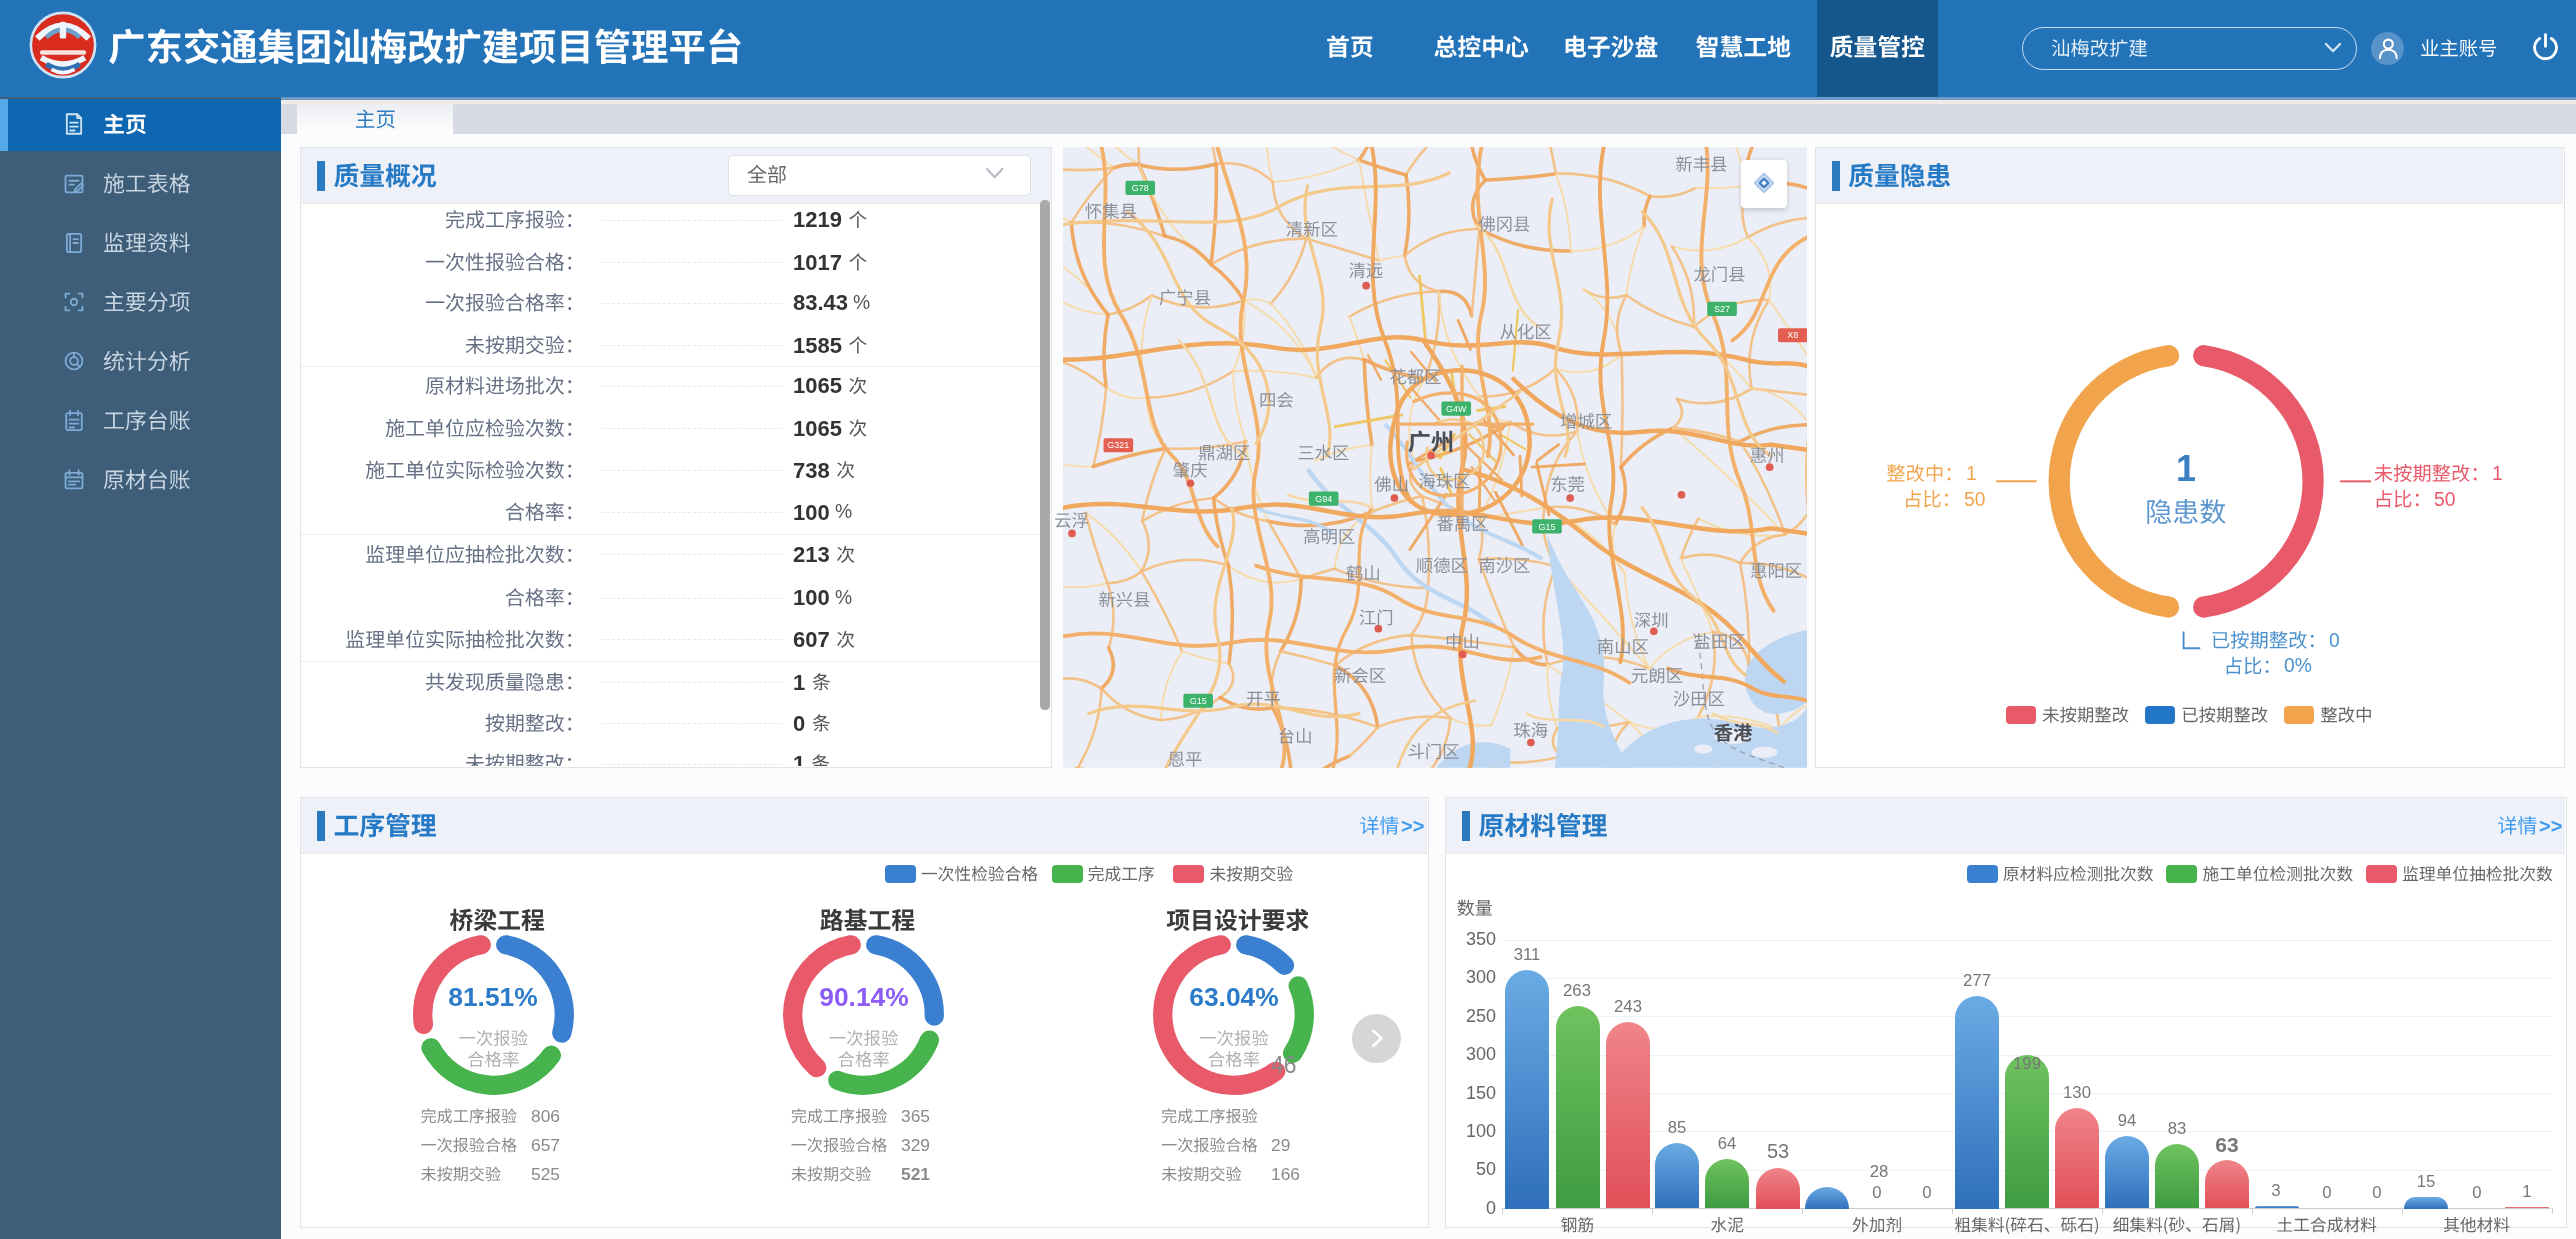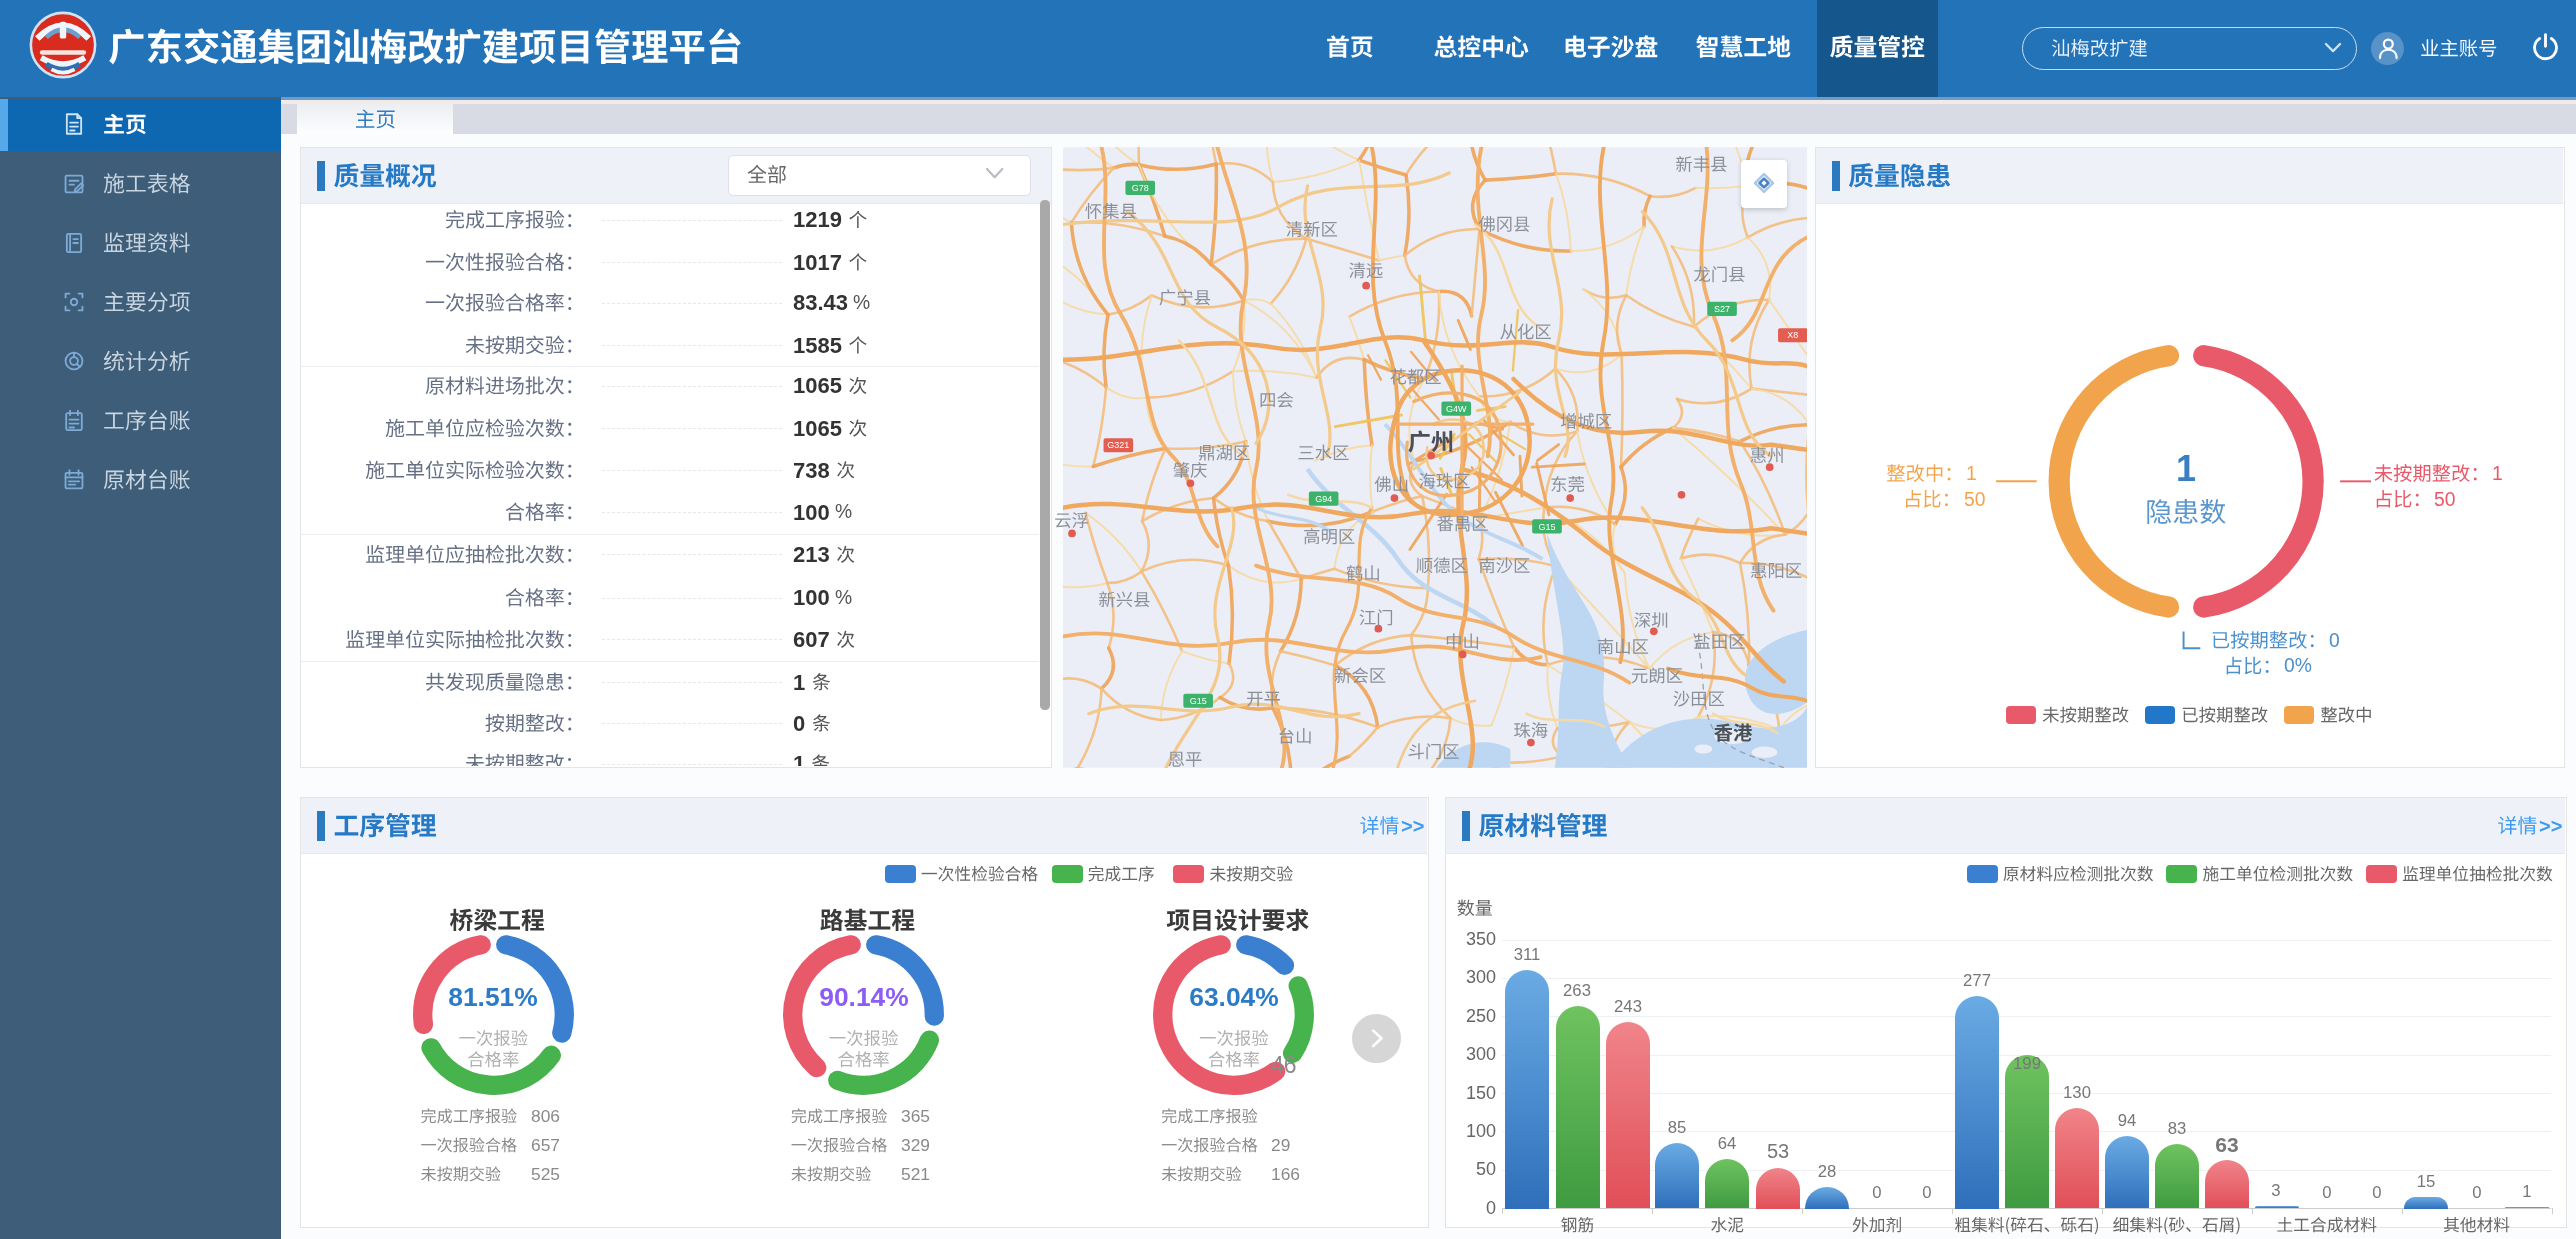--- a/index.html
+++ b/index.html
@@ -513,21 +513,21 @@
     <div style="position:absolute;left:531px;top:1132px;font-size:17.4px;line-height:26px;color:#8a8a8a;font-weight:400;white-space:nowrap;">657</div>
     <div style="position:absolute;left:531px;top:1161px;font-size:17.4px;line-height:26px;color:#8a8a8a;font-weight:400;white-space:nowrap;">525</div>
     <svg class="abs" style="left:767px;top:918px" width="193" height="193" viewBox="0 0 300 300">
       <path d="M169.1 41.7A110 110 0 0 1 260.0 152.4" fill="none" stroke="#3a7fd0" stroke-width="30" stroke-linecap="round"></path>
       <path d="M252.5 189.8A110 110 0 0 1 109.9 252.4" fill="none" stroke="#47b34c" stroke-width="30" stroke-linecap="round"></path>
       <path d="M77.3 232.6A110 110 0 0 1 130.9 41.7" fill="none" stroke="#e8596a" stroke-width="30" stroke-linecap="round"></path>
     </svg>
     <div style="position:absolute;left:864px;top:977px;font-size:26.4px;line-height:40px;color:#8b5cf6;font-weight:700;transform:translateX(-50%);white-space:nowrap;">90.14%</div>
     <div style="position:absolute;left:901px;top:1103px;font-size:17.4px;line-height:26px;color:#8a8a8a;font-weight:400;white-space:nowrap;">365</div>
     <div style="position:absolute;left:901px;top:1132px;font-size:17.4px;line-height:26px;color:#8a8a8a;font-weight:400;white-space:nowrap;">329</div>
-    <div style="position:absolute;left:901px;top:1161px;font-size:17.4px;line-height:26px;color:#8a8a8a;font-weight:400;white-space:nowrap;">521</div>
+    <div style="position:absolute;left:901px;top:1161px;font-size:17.4px;line-height:26px;color:#8a8a8a;font-weight:700;white-space:nowrap;">521</div>
     <svg class="abs" style="left:1137px;top:918px" width="193" height="193" viewBox="0 0 300 300">
       <path d="M169.1 41.7A110 110 0 0 1 229.3 73.7" fill="none" stroke="#3a7fd0" stroke-width="30" stroke-linecap="round"></path>
       <path d="M250.6 105.4A110 110 0 0 1 241.9 210.5" fill="none" stroke="#47b34c" stroke-width="30" stroke-linecap="round"></path>
       <path d="M215.6 238.3A110 110 0 1 1 130.9 41.7" fill="none" stroke="#e8596a" stroke-width="30" stroke-linecap="round"></path>
     </svg>
     <div style="position:absolute;left:1234px;top:977px;font-size:26.4px;line-height:40px;color:#2b7bc8;font-weight:700;transform:translateX(-50%);white-space:nowrap;">63.04%</div>
     <div style="position:absolute;left:1271px;top:1052px;font-size:23px;line-height:26px;color:#8a8a8a;font-weight:400;white-space:nowrap;">46</div>
     <div style="position:absolute;left:1271px;top:1132px;font-size:17.4px;line-height:26px;color:#8a8a8a;font-weight:400;white-space:nowrap;">29</div>
     <div style="position:absolute;left:1271px;top:1161px;font-size:17.4px;line-height:26px;color:#8a8a8a;font-weight:400;white-space:nowrap;">166</div>
     <div style="position:absolute;left:1352px;top:1014px;width:49px;height:49px;border-radius:50%;background:rgba(200,200,200,0.75)"></div>
@@ -571,21 +571,21 @@
     <div style="position:absolute;left:1577px;top:978px;font-size:16.7px;line-height:25px;color:#777;font-weight:400;transform:translateX(-50%);white-space:nowrap;">263</div>
     <div style="position:absolute;left:1606px;top:1022px;width:44px;height:186px;background:linear-gradient(#f0848a,#e14f58);border-radius:22px 22px 0 0"></div>
     <div style="position:absolute;left:1628px;top:994px;font-size:16.7px;line-height:25px;color:#777;font-weight:400;transform:translateX(-50%);white-space:nowrap;">243</div>
     <div style="position:absolute;left:1655px;top:1143px;width:44px;height:65px;background:linear-gradient(#6aabe4,#2f6fbb);border-radius:22px 22px 0 0"></div>
     <div style="position:absolute;left:1677px;top:1115px;font-size:16.7px;line-height:25px;color:#777;font-weight:400;transform:translateX(-50%);white-space:nowrap;">85</div>
     <div style="position:absolute;left:1705px;top:1159px;width:44px;height:49px;background:linear-gradient(#6fc35f,#3f9b41);border-radius:22px 22px 0 0"></div>
     <div style="position:absolute;left:1727px;top:1131px;font-size:16.7px;line-height:25px;color:#777;font-weight:400;transform:translateX(-50%);white-space:nowrap;">64</div>
     <div style="position:absolute;left:1756px;top:1168px;width:44px;height:41px;background:linear-gradient(#f0848a,#e14f58);border-radius:22px 22px 0 0"></div>
     <div style="position:absolute;left:1778px;top:1139px;font-size:20px;line-height:25px;color:#777;font-weight:400;transform:translateX(-50%);white-space:nowrap;">53</div>
     <div style="position:absolute;left:1805px;top:1187px;width:44px;height:21.5px;background:linear-gradient(#6aabe4,#2f6fbb);border-radius:21.5px 21.5px 0 0"></div>
-    <div style="position:absolute;left:1827px;top:1159px;font-size:16.7px;line-height:25px;color:#777;font-weight:400;transform:translateX(-50%);white-space:nowrap;">28</div>
+    <div style="position:absolute;left:1879px;top:1159px;font-size:16.7px;line-height:25px;color:#777;font-weight:400;transform:translateX(-50%);white-space:nowrap;">28</div>
     <div style="position:absolute;left:1877px;top:1180px;font-size:16.7px;line-height:25px;color:#777;font-weight:400;transform:translateX(-50%);white-space:nowrap;">0</div>
     <div style="position:absolute;left:1927px;top:1180px;font-size:16.7px;line-height:25px;color:#777;font-weight:400;transform:translateX(-50%);white-space:nowrap;">0</div>
     <div style="position:absolute;left:1955px;top:996px;width:44px;height:213px;background:linear-gradient(#6aabe4,#2f6fbb);border-radius:22px 22px 0 0"></div>
     <div style="position:absolute;left:1977px;top:968px;font-size:16.7px;line-height:25px;color:#777;font-weight:400;transform:translateX(-50%);white-space:nowrap;">277</div>
     <div style="position:absolute;left:2005px;top:1055px;width:44px;height:153px;background:linear-gradient(#6fc35f,#3f9b41);border-radius:22px 22px 0 0"></div>
     <div style="position:absolute;left:2027px;top:1027px;font-size:16.7px;line-height:25px;color:#777;font-weight:400;transform:translateX(-50%);white-space:nowrap;margin-top:24px;">199</div>
     <div style="position:absolute;left:2055px;top:1108px;width:44px;height:100px;background:linear-gradient(#f0848a,#e14f58);border-radius:22px 22px 0 0"></div>
     <div style="position:absolute;left:2077px;top:1080px;font-size:16.7px;line-height:25px;color:#777;font-weight:400;transform:translateX(-50%);white-space:nowrap;">130</div>
     <div style="position:absolute;left:2105px;top:1136px;width:44px;height:72px;background:linear-gradient(#6aabe4,#2f6fbb);border-radius:22px 22px 0 0"></div>
     <div style="position:absolute;left:2127px;top:1108px;font-size:16.7px;line-height:25px;color:#777;font-weight:400;transform:translateX(-50%);white-space:nowrap;">94</div>

